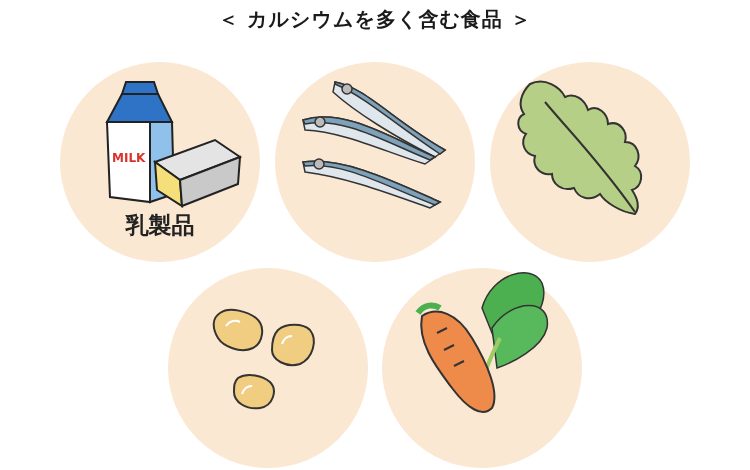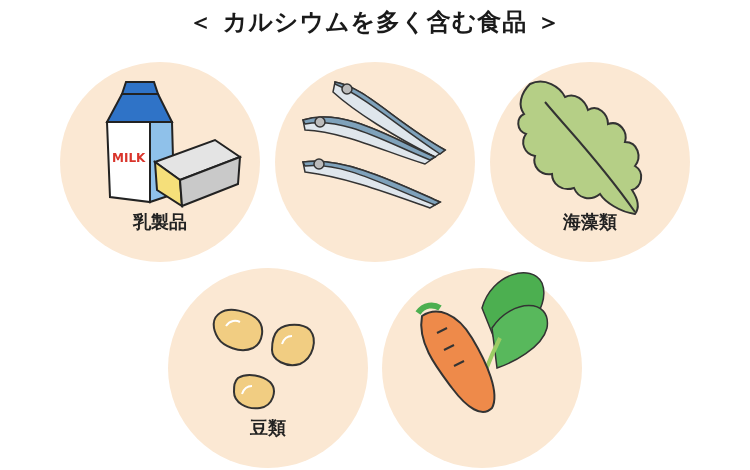--- a/index.html
+++ b/index.html
@@ -1,19 +1,19 @@
 <!DOCTYPE html>
 <html><head>
 <meta charset="utf-8">
 <style>
   html,body{margin:0;padding:0;background:#ffffff;}
   body{width:750px;height:470px;position:relative;overflow:hidden;font-family:"DejaVu Sans",sans-serif;}
-  .title{position:absolute;left:0;top:6px;width:750px;text-align:center;font-size:24px;font-weight:bold;color:#1a1a1a;letter-spacing:1px;}
+  .title{position:absolute;left:0;top:6px;width:750px;text-align:center;font-size:20px;font-weight:bold;color:#1a1a1a;letter-spacing:1px;}
   .circle{position:absolute;width:200px;height:200px;border-radius:50%;background:#fbe8d3;}
-  .label{position:absolute;left:0;width:200px;text-align:center;font-size:18px;font-weight:bold;color:#222;top:148px;}
+  .label{position:absolute;left:0;width:200px;text-align:center;font-size:23px;font-weight:bold;color:#222;top:148px;}
   .art{position:absolute;left:0;top:0;width:200px;height:200px;}
 </style>
 </head>
 <body>
 
 <div class="title">＜ カルシウムを多く含む食品 ＞</div>
 
 <div class="circle" style="left:60px;top:62px;">
   <svg class="art" viewBox="0 0 200 200">
     <polygon points="47,60 62,32 98,32 112,60" fill="#2f73c7" stroke="#222" stroke-width="2"></polygon>
@@ -42,37 +42,35 @@
       <circle cx="44" cy="102" r="5" fill="#bbb"></circle>
     </g>
   </svg>
 </div>
 
 <div class="circle" style="left:490px;top:62px;">
   <svg class="art" viewBox="0 0 200 200">
     <path d="M40,22 C55,15 70,25 75,35 C85,30 95,38 98,48 C108,42 118,52 118,62 C130,58 138,70 135,80 C148,80 152,95 145,104 C155,110 152,125 142,128 C150,140 148,148 145,152 C130,150 115,140 110,132 C100,140 88,136 84,126 C72,130 62,122 62,112 C50,114 42,104 45,94 C34,92 30,80 36,72 C26,68 26,56 34,52 C28,44 30,32 40,22 Z" fill="#b5cf86" stroke="#333" stroke-width="2"></path>
     <path d="M55,40 C80,70 110,100 145,150" fill="none" stroke="#333" stroke-width="2"></path>
   </svg>
-  <div class="label">海藻類</div>
 </div>
 
 <div class="circle" style="left:168px;top:268px;">
   <svg class="art" viewBox="0 0 200 200">
     <g stroke="#333" stroke-width="2" fill="#f1cd82">
       <path d="M52,45 C62,38 80,44 88,50 C98,58 95,75 85,80 C72,86 55,78 50,70 C44,60 44,50 52,45 Z"></path>
       <path d="M110,62 C118,55 135,55 142,62 C150,72 145,90 132,96 C118,100 104,92 104,82 C104,74 106,66 110,62 Z"></path>
       <path d="M70,110 C80,104 95,108 102,114 C110,122 105,138 92,140 C78,142 66,134 66,124 C66,118 66,114 70,110 Z"></path>
     </g>
     <g stroke="#fff" stroke-width="2" fill="none">
       <path d="M58,58 C62,52 68,52 72,54"></path>
       <path d="M114,76 C116,70 120,68 124,68"></path>
       <path d="M74,126 C76,120 80,118 84,118"></path>
     </g>
   </svg>
-  <div class="label">豆類</div>
 </div>
 
 <div class="circle" style="left:382px;top:268px;">
   <svg class="art" viewBox="0 0 200 200">
     <g stroke="#333" stroke-width="1.5">
       <path d="M100,40 C110,5 150,-5 160,15 C168,35 150,60 120,90 Z" fill="#4caf50"></path>
       <path d="M110,60 C130,30 170,30 165,60 C160,80 130,95 115,100 Z" fill="#58b85c"></path>
       <path d="M95,130 C100,110 108,90 118,70" fill="none" stroke="#9ccc65" stroke-width="4"></path>
     </g>
     <path d="M40,48 C55,38 75,45 90,70 C105,95 118,125 110,140 C100,150 85,140 70,120 C55,100 35,75 40,48 Z" fill="#ee8a4a" stroke="#333" stroke-width="2"></path>

